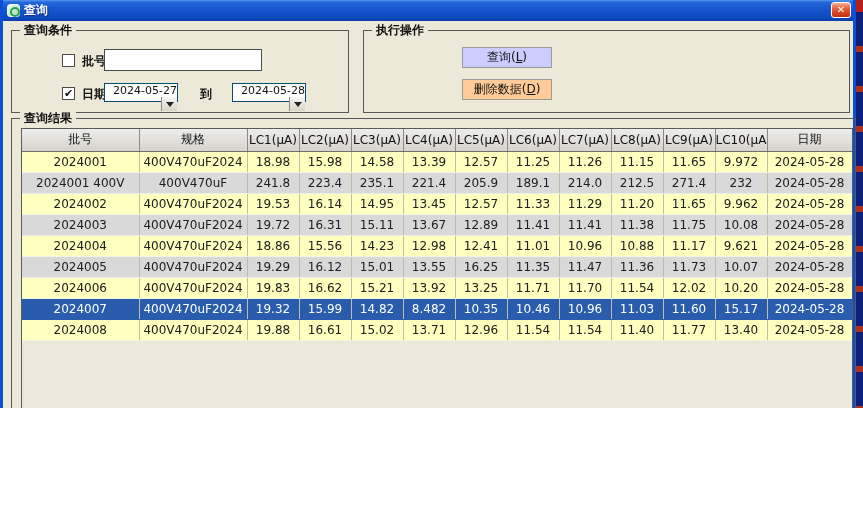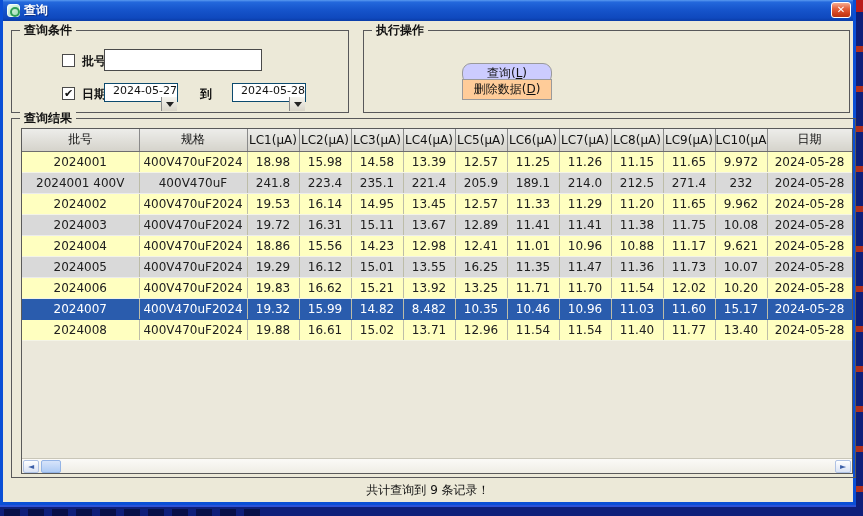--- a/index.html
+++ b/index.html
@@ -1,17 +1,17 @@
 <!DOCTYPE html>
 <html><head>
 <meta charset="utf-8">
 <style>
   * { margin:0; padding:0; box-sizing:border-box; }
   body { font-family:"DejaVu Sans","Liberation Sans",sans-serif; }
-  .screen { position:relative; width:863px; height:516px; background:#b91c1c; overflow:hidden; }
+  .screen { position:relative; width:863px; height:408px; background:#b91c1c; overflow:hidden; }
 
   
   .window { position:absolute; left:0; top:0; width:856px; height:505px;
             background:#ECE9D8; border:3px solid #0A4FD6; border-top:none; }
   .titlebar { position:relative; height:21px;
     background:linear-gradient(180deg,#5A9AF0 0%,#2368DC 10%,#1655CC 45%,#0F49BE 85%,#0A3CA8 100%);
     display:flex; align-items:center; padding:0 4px; }
   .app-icon { width:13px; height:13px; border-radius:3px; margin-right:4px;
     background:linear-gradient(135deg,#EFFBF2,#9ADDB2); border:1px solid #F4FFF6; position:relative; }
   .app-icon::after { content:""; position:absolute; left:2px; top:2px; width:6px; height:6px;
@@ -43,21 +43,21 @@
   .combo .val { flex:1; font-size:11px; padding-left:3px; color:#111; white-space:nowrap; }
   .combo .drop { width:16px; height:100%; background:linear-gradient(180deg,#F6F5F0,#D9D5C9);
            border-left:1px solid #8A8A8A; display:flex; align-items:center; justify-content:center; }
   .combo .drop::after { content:""; border:4px solid transparent; border-top:5px solid #222; margin-top:5px; }
 
   
   .btn { position:absolute; width:90px; height:21px; font-size:12px; color:#111;
          border:1px solid #9A9A9A; text-align:center; line-height:19px; cursor:pointer;
          font-family:inherit; }
   .btn .u { text-decoration:underline; }
-  #btn-query  { left:98px; top:32px; background:#CCCCFF;border-radius:9px; }
+  #btn-query  { left:98px; top:16px; background:#CCCCFF; }
   #btn-report { left:340px; top:16px; background:#FFCC99; }
   #btn-delete { left:98px; top:48px; background:#FFCC99; }
 
   
   .grid-wrap { position:absolute; left:9px; top:9px; width:832px; height:346px;
                border:1px solid #5A5A5A; background:#EBE8DB; overflow:hidden; }
   table.grid { border-collapse:collapse; table-layout:fixed; width:830px; font-size:12px; }
   table.grid th { height:22px; background:linear-gradient(180deg,#EDEDEA,#D5D3CB);
       border-right:1px solid #8A8A8A; border-bottom:1px solid #6E6E6E;
       font-weight:normal; color:#111; text-align:center; overflow:hidden; white-space:nowrap; }

